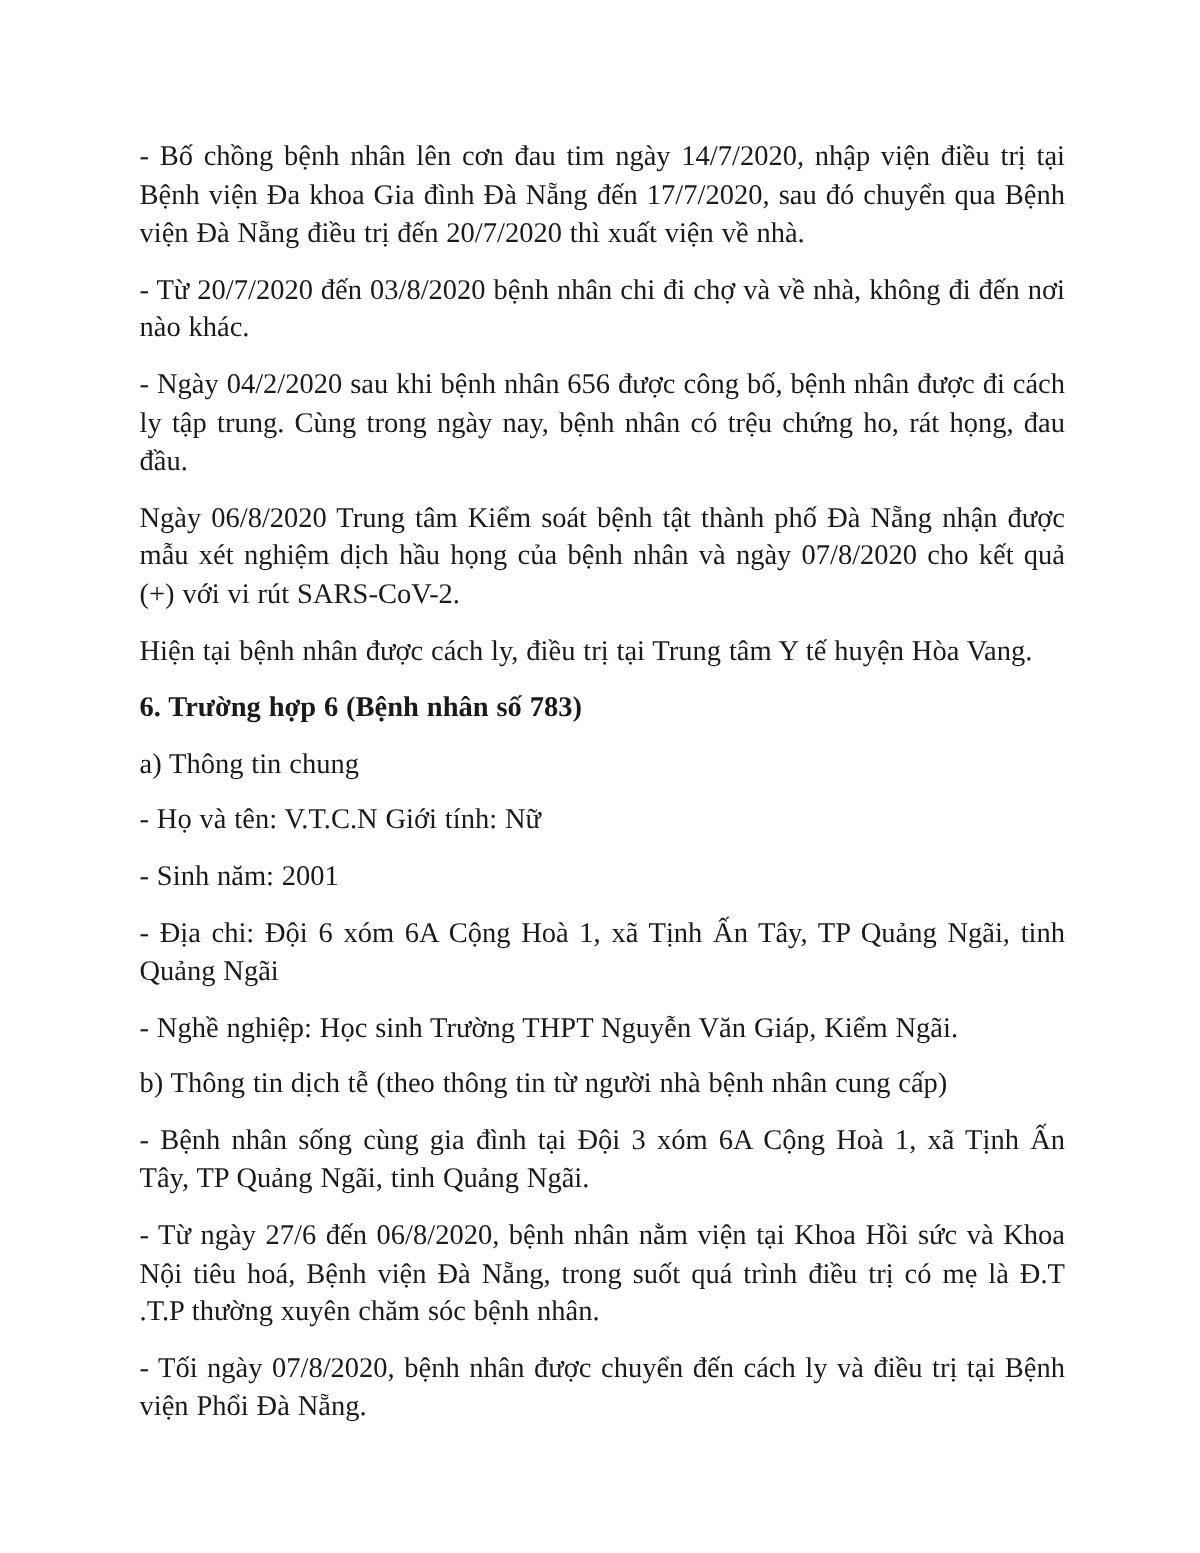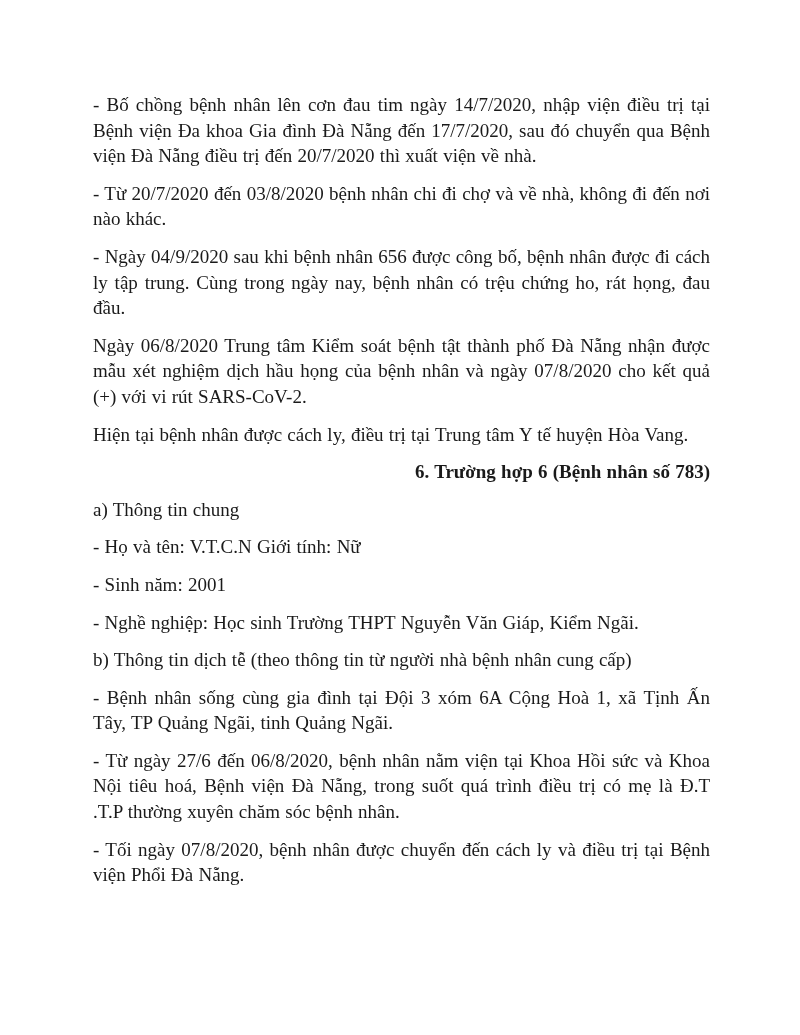--- a/index.html
+++ b/index.html
@@ -20,34 +20,35 @@
     font-family: "Liberation Serif", "DejaVu Serif", serif;
     font-size: 19px;
     line-height: 25.6px;
     color: #1a1a1a;
     text-align: justify;
     margin: 0 0 12px 0;
     word-spacing: 0.5px;
   }
   .heading {
     font-weight: 700;
-    text-align: right;
+    text-align: left;
   }
 </style>
 </head>
 <body>
 
 <div class="page">
   <p class="para">- Bố chồng bệnh nhân lên cơn đau tim ngày 14/7/2020, nhập viện điều trị tại Bệnh viện Đa khoa Gia đình Đà Nẵng đến 17/7/2020, sau đó chuyển qua Bệnh viện Đà Nẵng điều trị đến 20/7/2020 thì xuất viện về nhà.</p>
   <p class="para">- Từ 20/7/2020 đến 03/8/2020 bệnh nhân chi đi chợ và về nhà, không đi đến nơi nào khác.</p>
-  <p class="para">- Ngày 04/9/2020 sau khi bệnh nhân 656 được công bố, bệnh nhân được đi cách ly tập trung. Cùng trong ngày nay, bệnh nhân có trệu chứng ho, rát họng, đau đầu.</p>
+  <p class="para">- Ngày 04/2/2020 sau khi bệnh nhân 656 được công bố, bệnh nhân được đi cách ly tập trung. Cùng trong ngày nay, bệnh nhân có trệu chứng ho, rát họng, đau đầu.</p>
   <p class="para">Ngày 06/8/2020 Trung tâm Kiểm soát bệnh tật thành phố Đà Nẵng nhận được mẫu xét nghiệm dịch hầu họng của bệnh nhân và ngày 07/8/2020 cho kết quả (+) với vi rút SARS-CoV-2.</p>
   <p class="para">Hiện tại bệnh nhân được cách ly, điều trị tại Trung tâm Y tế huyện Hòa Vang.</p>
   <p class="para heading">6. Trường hợp 6 (Bệnh nhân số 783)</p>
   <p class="para">a) Thông tin chung</p>
   <p class="para">- Họ và tên: V.T.C.N Giới tính: Nữ</p>
   <p class="para">- Sinh năm: 2001</p>
+  <p class="para">- Địa chi: Đội 6 xóm 6A Cộng Hoà 1, xã Tịnh Ấn Tây, TP Quảng Ngãi, tinh Quảng Ngãi</p>
   <p class="para">- Nghề nghiệp: Học sinh Trường THPT Nguyễn Văn Giáp, Kiểm Ngãi.</p>
   <p class="para">b) Thông tin dịch tễ (theo thông tin từ người nhà bệnh nhân cung cấp)</p>
   <p class="para">- Bệnh nhân sống cùng gia đình tại Đội 3 xóm 6A Cộng Hoà 1, xã Tịnh Ấn Tây, TP Quảng Ngãi, tinh Quảng Ngãi.</p>
   <p class="para">- Từ ngày 27/6 đến 06/8/2020, bệnh nhân nằm viện tại Khoa Hồi sức và Khoa Nội tiêu hoá, Bệnh viện Đà Nẵng, trong suốt quá trình điều trị có mẹ là Đ.T .T.P thường xuyên chăm sóc bệnh nhân.</p>
   <p class="para">- Tối ngày 07/8/2020, bệnh nhân được chuyển đến cách ly và điều trị tại Bệnh viện Phổi Đà Nẵng.</p>
 </div>
 
 </body></html>

